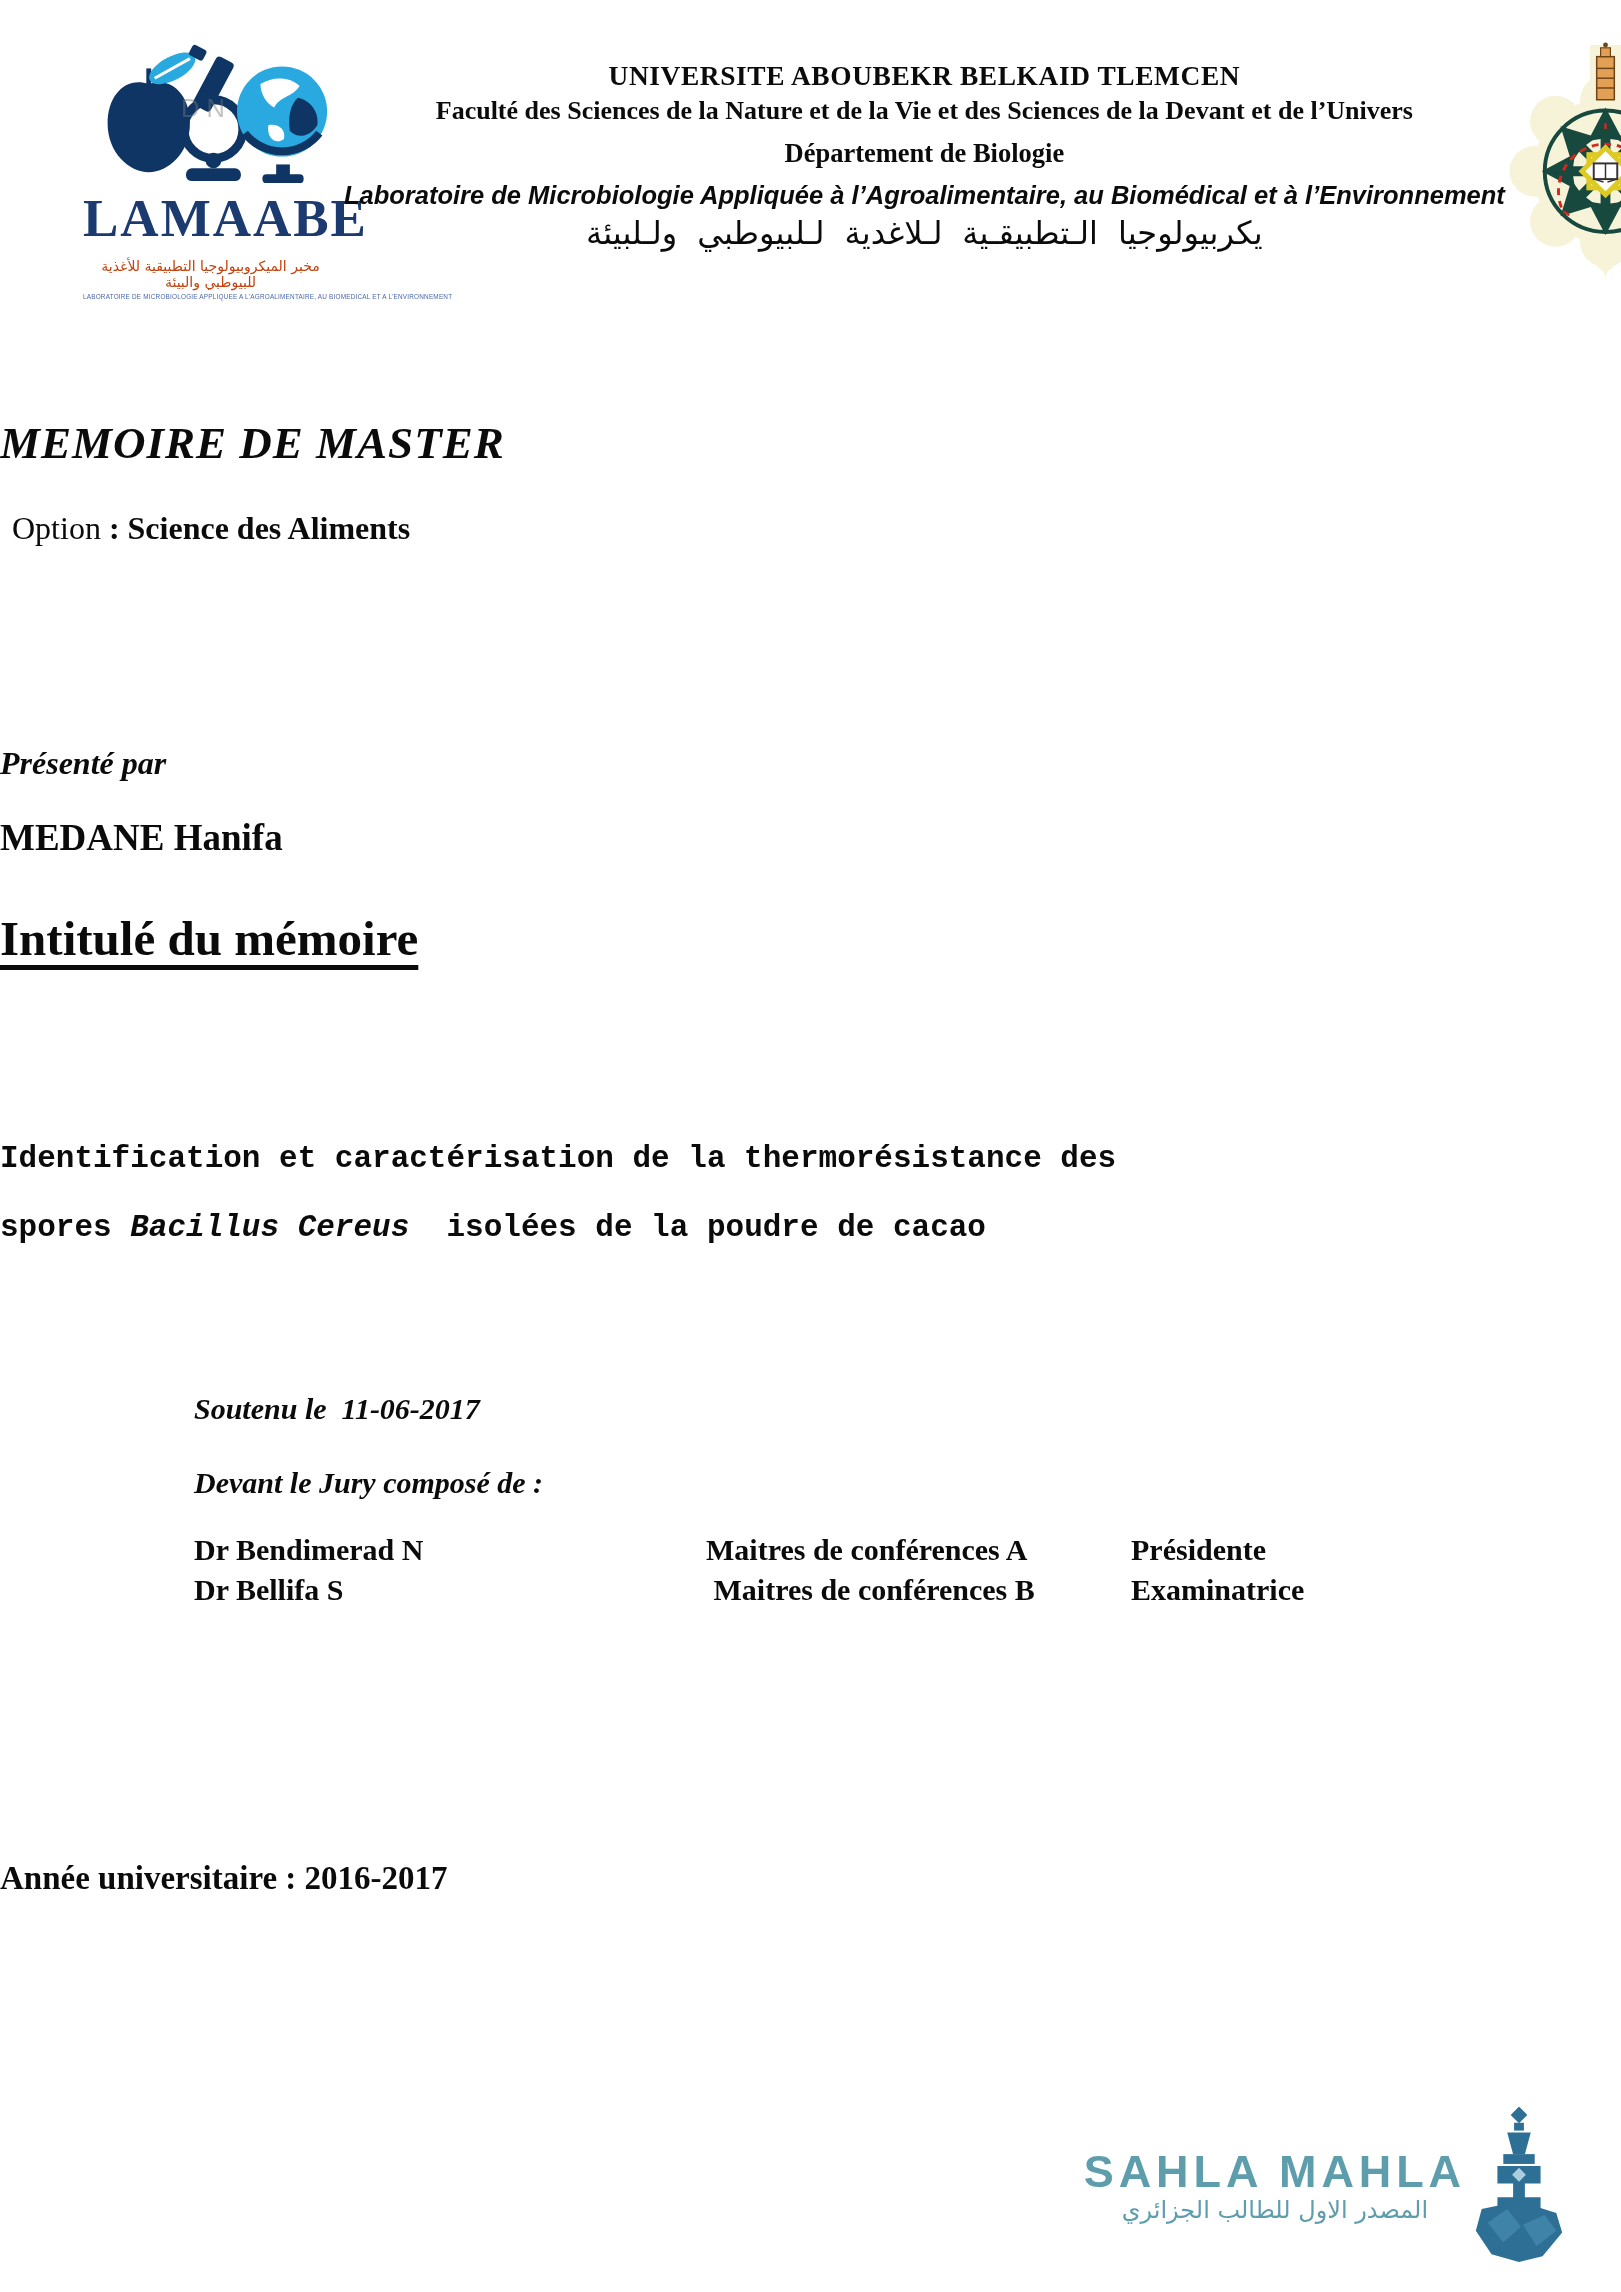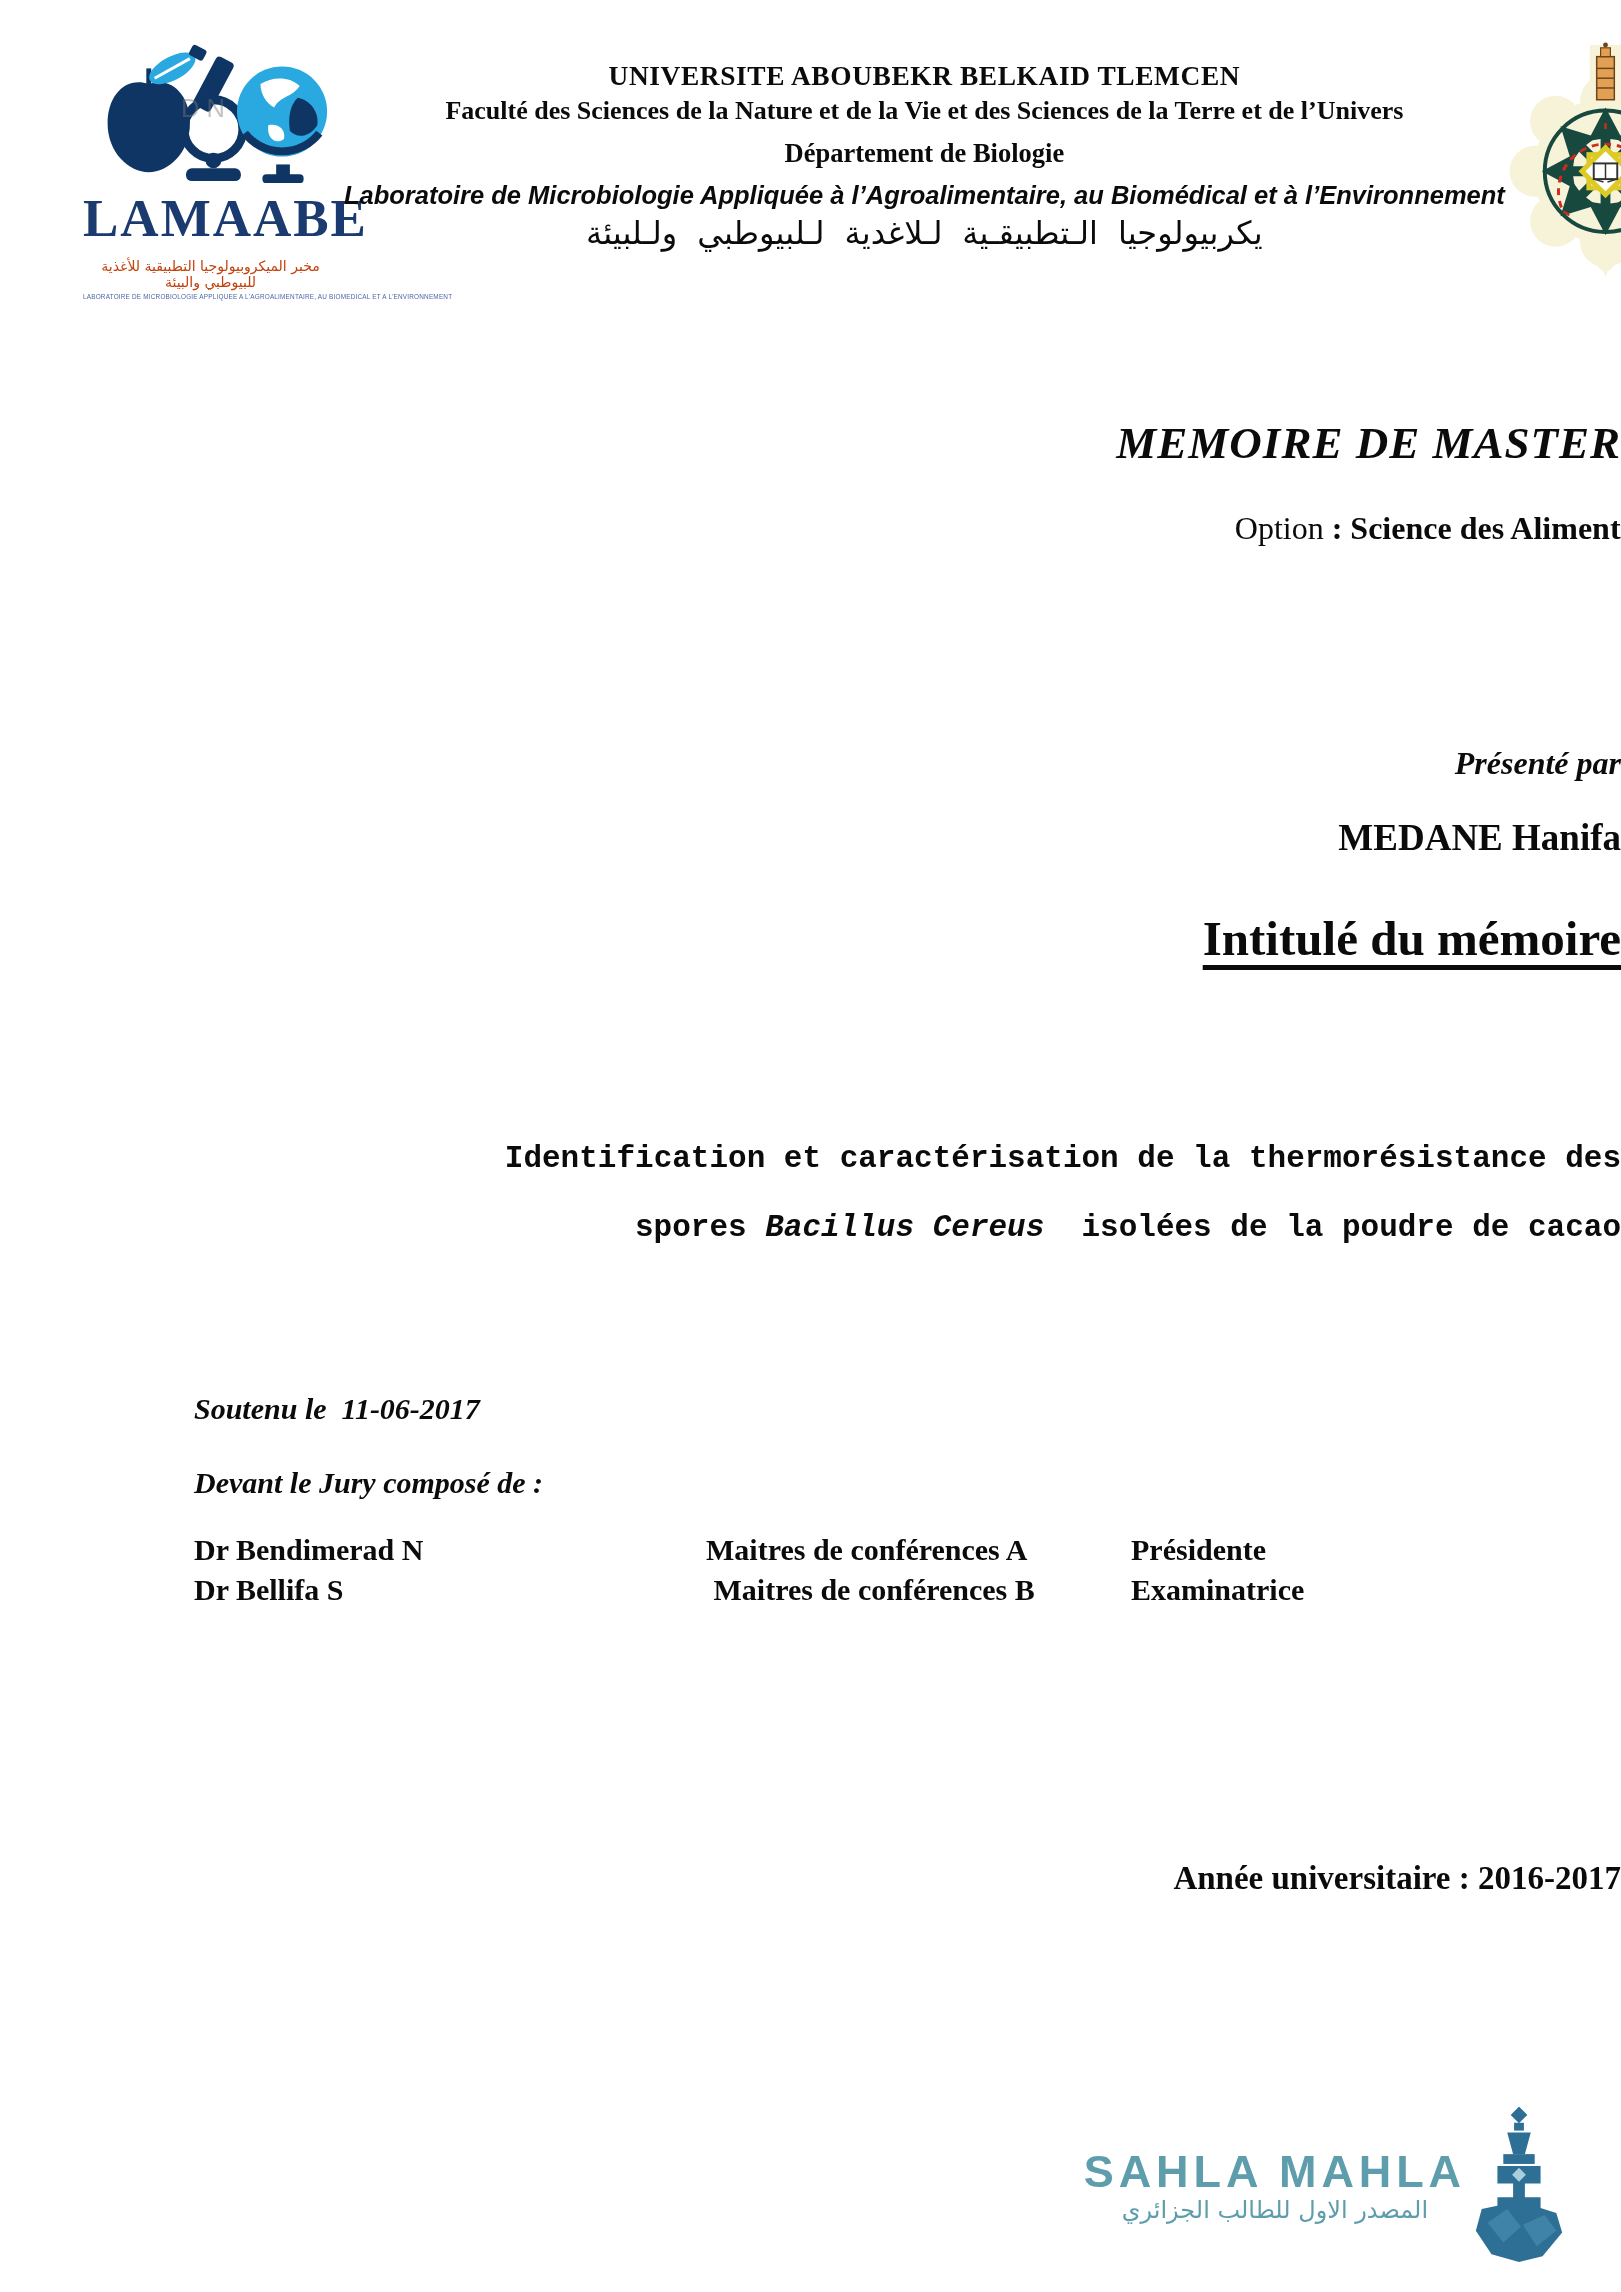--- a/index.html
+++ b/index.html
@@ -44,21 +44,21 @@
     white-space:nowrap;
   }
   .h-lab-ar{
     font-family:"DejaVu Sans", sans-serif;
     font-size:32px;margin-top:3.9px;direction:rtl;
     word-spacing:9.8px;
   }
   .seal{width:201px;flex:0 0 201px;}
 
   
-  .cline{position:absolute;left:0;width:100%;text-align:right;}
+  .cline{position:absolute;left:0;width:100%;text-align:left;}
   .doc-type{top:417px;font-size:45px;font-weight:bold;font-style:italic;letter-spacing:1px;}
   .option-line{top:510px;font-size:32px;padding-left:12px;}
   .option-line .opt-val{font-weight:bold;}
   .presented{top:745px;font-size:32px;font-weight:bold;font-style:italic;}
   .author{top:816px;font-size:37px;font-weight:bold;}
   .memo-heading{top:910px;font-size:49px;font-weight:bold;}
   .memo-heading span{
     text-decoration:underline;
     text-decoration-thickness:4.9px;
     text-underline-offset:9.8px;
@@ -130,21 +130,21 @@
 
         <text x="95" y="80" font-family="Liberation Sans, sans-serif" font-size="26" fill="#7a7a7a" opacity="0.45">D N</text>
       </svg>
       <div class="lamaabe-word">LAMAABE</div>
       <div class="lamaabe-ar" dir="rtl">مخبر الميكروبيولوجيا التطبيقية للأغذية للبيوطبي والبيئة</div>
       <div class="lamaabe-small">LABORATOIRE DE MICROBIOLOGIE APPLIQUEE A L'AGROALIMENTAIRE, AU BIOMEDICAL ET A L'ENVIRONNEMENT</div>
     </div>
 
     <div class="header-center">
       <div class="h-univ">UNIVERSITE ABOUBEKR BELKAID TLEMCEN</div>
-      <div class="h-fac">Faculté des Sciences de la Nature et de la Vie et des Sciences de la Terre et de l’Univers</div>
+      <div class="h-fac">Faculté des Sciences de la Nature et de la Vie et des Sciences de la Devant et de l’Univers</div>
       <div class="h-dep">Département de Biologie</div>
       <div class="h-lab">Laboratoire de Microbiologie Appliquée à l’Agroalimentaire, au Biomédical et à l’Environnement</div>
       <div class="h-lab-ar" dir="rtl">يكربيولوجيا  الـتطبيقـية  لـلاغدية  لـلبيوطبي  ولـلبيئة</div>
     </div>
 
     <div class="seal">
       <svg width="201" height="240" viewBox="0 0 200 245">
 
         <g fill="#f6f3d8">
           <circle cx="100" cy="135" r="74"></circle>

